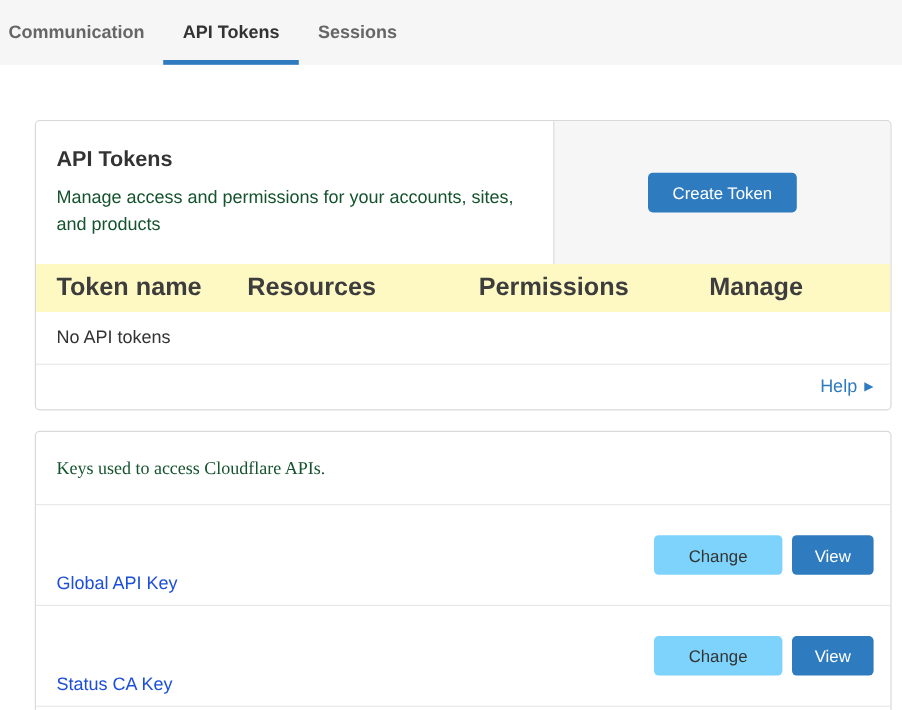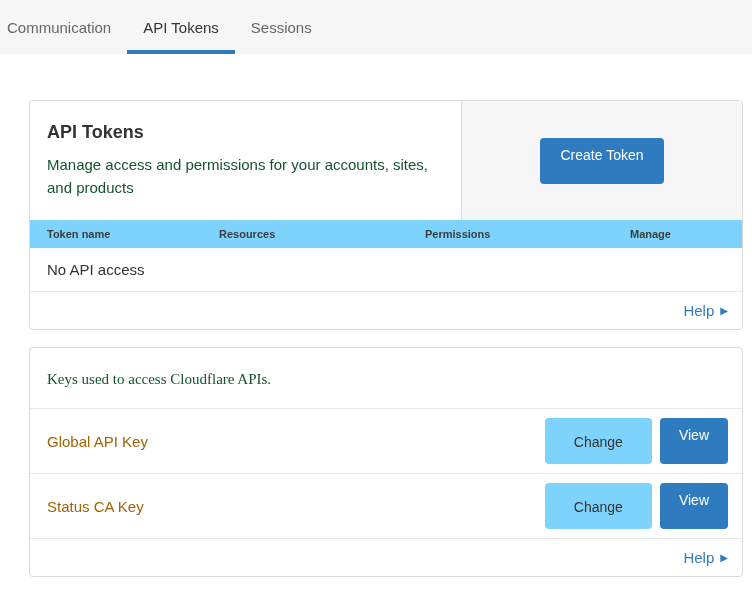--- a/index.html
+++ b/index.html
@@ -13,20 +13,21 @@
     overflow: hidden;
   }
 
   
   .tabbar {
     height: 54px;
     background: #f6f6f6;
     display: flex;
     align-items: stretch;
     padding-left: 7px;
+    font-weight: bold;
   }
   .tab {
     display: flex; align-items: center;
     padding: 4px 16px 0;
     font-size: 15px;
     color: #666;
     cursor: pointer;
     border-bottom: 4px solid transparent;
   }
   .tab:first-child { padding-left: 0; }
@@ -74,39 +75,38 @@
     border: none;
     border-radius: 4px;
     font-family: "Liberation Sans", sans-serif;
     font-size: 14px;
     cursor: pointer;
     line-height: 1;
   }
   .btn-primary {
     background: var(--accent);
     color: #fff;
-    padding: 10px 20px 22px;
+    padding: 10px 20px 9px;
   }
   .btn-secondary {
     background: #7dd3fc;
     color: #333;
     padding: 9px 29px 8px;
   }
   .btn-view { padding-left: 19px; padding-right: 19px; }
 
   
   .table-header {
     display: grid;
     grid-template-columns: 159px 193px 192px 1fr;
-    background: #7dd3fc;
+    background: #fef9c3;
     padding: 8px 0 8px 17px;
-    font-size: 11px;
+    font-size: 21px;
     font-weight: bold;
     color: #3d3d3d;
-    gap: 13px;
   }
   .empty-row {
     padding: 13px 17px;
     font-size: 15px;
     color: #333;
     border-bottom: 1px solid #e8e8e8;
   }
 
   .card-footer {
     padding: 10px 14px;
@@ -128,21 +128,21 @@
   .simple-header {
     padding: 20px 17px 17px;
     border-bottom: 1px solid #e8e8e8;
   }
   .simple-header .card-desc { margin-top: 0; font-family: Liberation Serif, serif; }
   .key-row {
     display: flex; align-items: center; justify-content: space-between;
     padding: 9px 14px 9px 17px;
     border-bottom: 1px solid #e8e8e8;
   }
-  .key-label { font-size: 15px; color: #a16207; }
+  .key-label { font-size: 15px; color: #1d4ed8; margin-top: 48px; }
   .btn-group { display: flex; gap: 8px; }
 </style>
 </head>
 <body>
 
 <nav class="tabbar">
   <div class="tab">Communication</div>
   <div class="tab active">API Tokens</div>
   <div class="tab">Sessions</div>
 </nav>
@@ -160,21 +160,21 @@
       </div>
     </div>
 
     <div class="table-header">
       <div>Token name</div>
       <div>Resources</div>
       <div>Permissions</div>
       <div>Manage</div>
     </div>
 
-    <div class="empty-row">No API access</div>
+    <div class="empty-row">No API tokens</div>
 
     <div class="card-footer">
       <a class="help-link">
         <span>Help</span>
         <span class="help-arrow">▶</span>
       </a>
     </div>
   </section>
 
   <section class="card">

